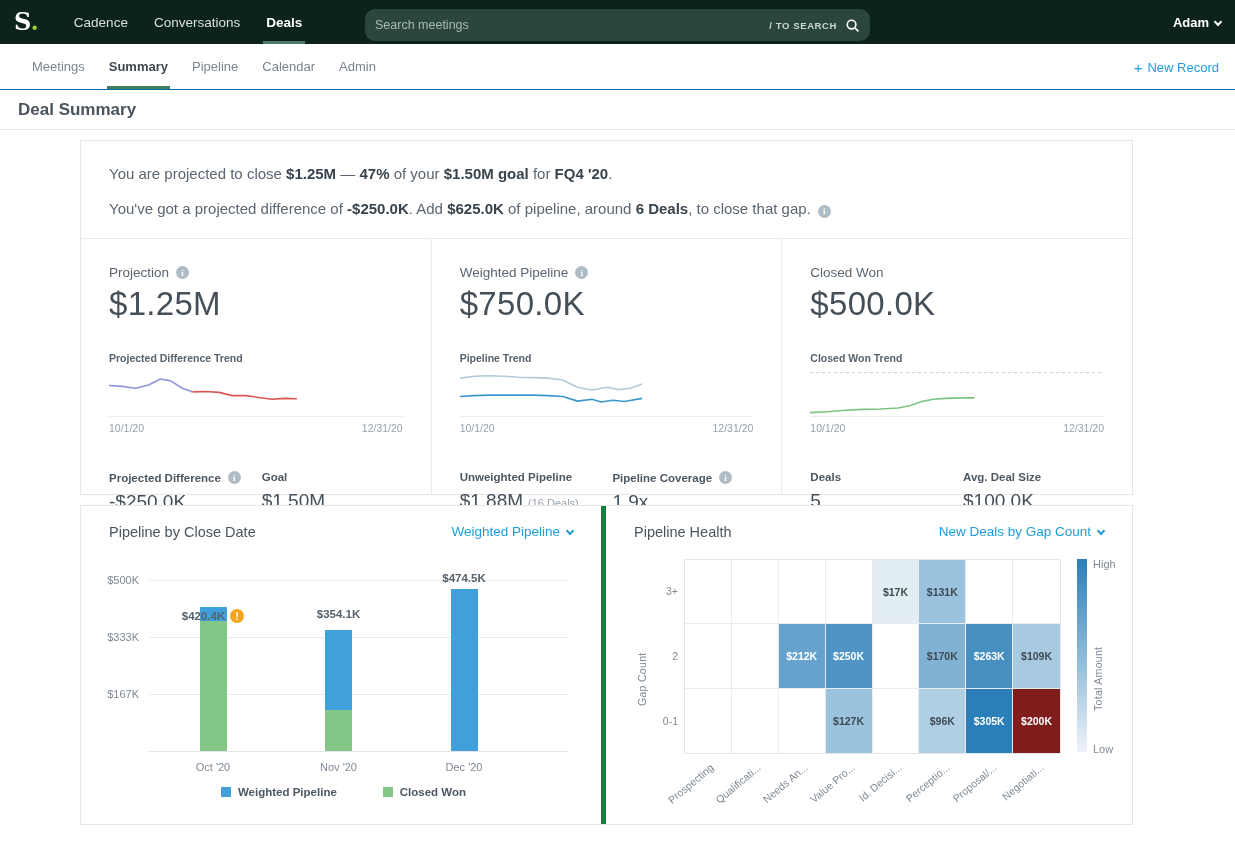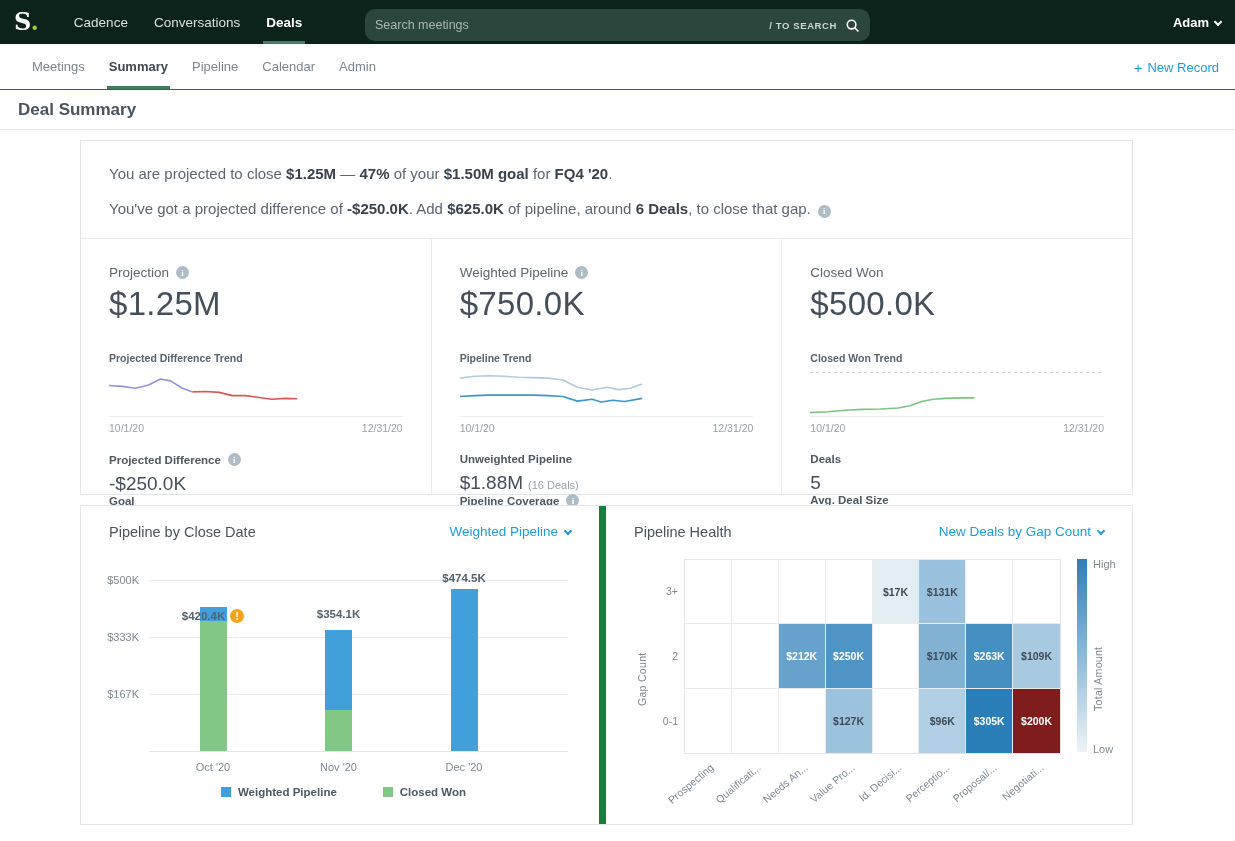--- a/index.html
+++ b/index.html
@@ -37,36 +37,36 @@
   .banner p { margin-bottom:13px; line-height:22px; }
   .banner b { color:#39434d; }
   .stats-row { display:flex; height:256px; }
   .stat-card { flex:1; padding:26px 28px 0; border-right:1px solid #e9ebee; position:relative; }
   .stat-card:last-child { border-right:0; }
   .stat-title-row { display:flex; align-items:center; font-size:13.5px; color:#5b6671; }
   .stat-value { margin-top:5px; font-size:33px; color:#454f59; letter-spacing:.3px; }
   .trend-label { margin-top:29px; font-size:10.5px; font-weight:bold; color:#56626d; }
   .spark { display:block; width:100%; height:46px; margin-top:4px; }
   .dates-row { border-top:1px solid #ededf0; margin-top:2px; padding-top:5px; display:flex; justify-content:space-between; font-size:10.5px; color:#97a1ab; }
-  .stats-bottom { display:flex; margin-top:19px;flex-direction:column; }
+  .stats-bottom { display:flex; margin-top:37px; }
   .sb-col { width:52%; }
   .sb-col:last-child { width:48%; }
   .sb-label { display:flex; align-items:center; font-size:11.5px; font-weight:bold; color:#4d5862; }
   .sb-value { margin-top:7px; font-size:19px; color:#454f59; }
   .sb-suffix { font-size:11px; color:#97a1ab; margin-left:5px; font-weight:normal; }
 
   .info-icon { display:inline-flex; align-items:center; justify-content:center; width:13px; height:13px; border-radius:50%; background:#aebcc5; margin-left:7px; flex:0 0 13px; cursor:pointer; }
   .info-icon::after { content:"i"; color:#fff; font-size:9px; font-weight:bold; font-family:"Liberation Serif", serif; }
   .warn-icon { display:inline-flex; align-items:center; justify-content:center; width:14px; height:14px; border-radius:50%; background:#f5a31d; margin-left:5px; flex:0 0 14px; cursor:pointer; }
   .warn-icon::after { content:"!"; color:#fff; font-size:10px; font-weight:bold; }
 
   
   .bottom-card { position:absolute; left:80px; top:505px; width:1053px; height:320px; border:1px solid #e2e5e9; background:#fff; display:flex; }
   .panel { position:relative; }
-  .panel-left { width:525px; border-right:7px solid #15803d; }
+  .panel-left { width:525px; border-right:5px solid #15803d; }
   .panel-right { flex:1; }
   .panel-head { position:absolute; left:28px; top:18px; font-size:14.5px; color:#4a545e; }
   .panel-dd { position:absolute; right:28px; top:18px; font-size:13.5px; color:#1f9cd9; cursor:pointer; }
   .panel-dd .chev { border-color:#1f9cd9; margin-left:7px; }
 
   
   .chart-area { position:absolute; left:0; top:55px; width:525px; height:250px; }
   .gridline { position:absolute; left:68px; width:419px; height:1px; background:#e9ecef; }
   .ytick { position:absolute; left:0; width:58px; text-align:right; font-size:11px; color:#7e8994; transform:translateY(-6px); }
   .baseline { position:absolute; left:68px; width:419px; height:1px; background:#e2e5e9; }

